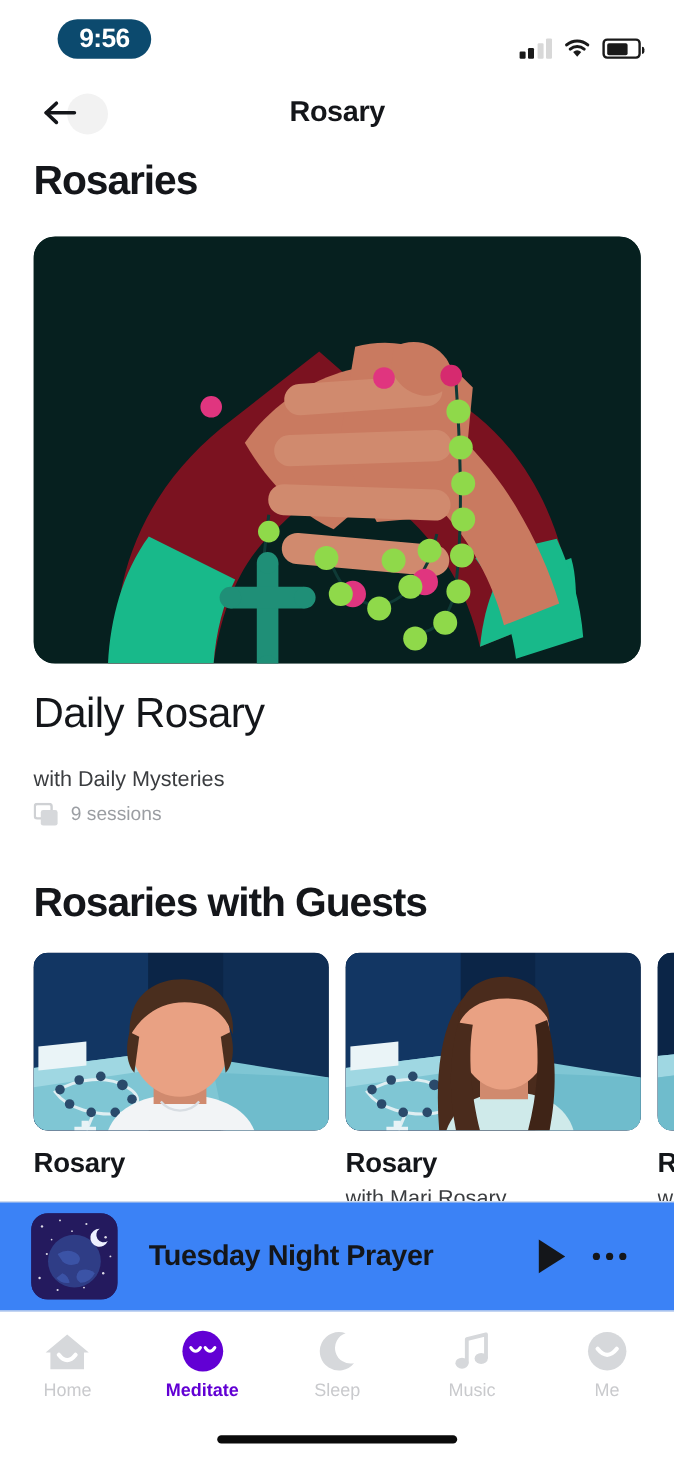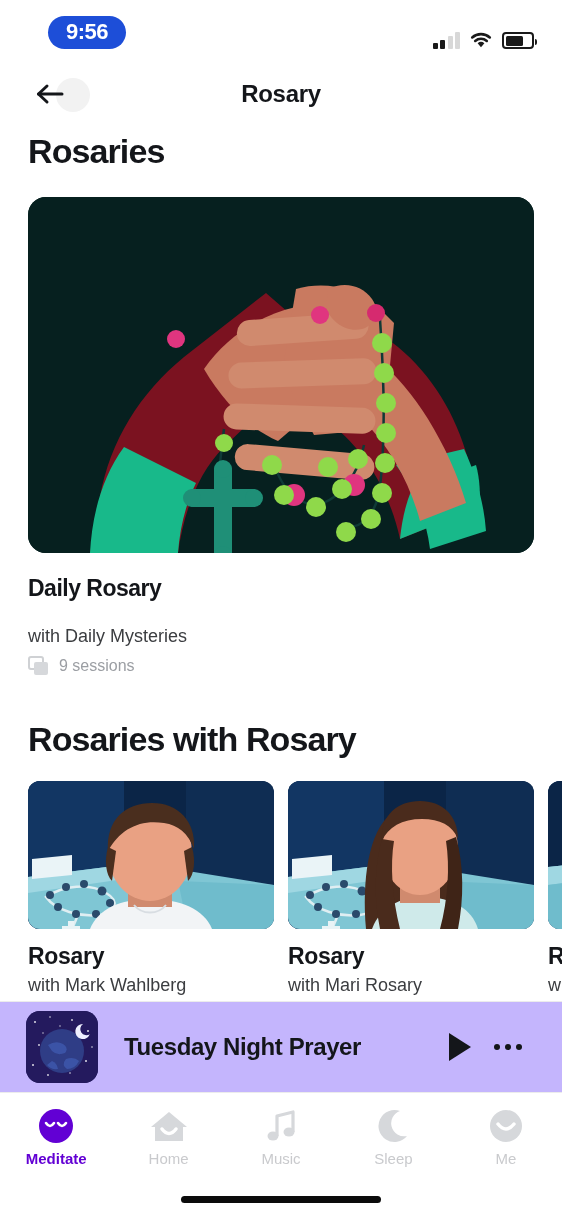--- a/index.html
+++ b/index.html
@@ -10,21 +10,21 @@
     overflow: hidden;
   }
   .phone { position: relative; width: 562px; height: 1218px; background:#fff; }
 
   
   .statusbar {
     position:absolute; top:0; left:0; width:562px; height:62px;
   }
   .time-pill {
     position:absolute; left:48px; top:16px;
-    background:#1d4ed8; color:#fff;
+    background:#0c4a6e; color:#fff;
     border-radius:20px;
     padding:5px 18px 6px;
     font-size:22px; font-weight:700;
     letter-spacing:-0.5px;
     line-height:1;
   }
   .status-right {
     position:absolute; right:28px; top:25px;
     display:flex; align-items:flex-end; gap:9px; height:24px;
   }
@@ -80,21 +80,21 @@
     margin:26px 28px 0 28px;
     height:356px;
     border-radius:18px;
     background:#06201f;
     overflow:hidden;
   }
   .featured-card svg { display:block; width:100%; height:100%; }
 
   .featured-meta { padding:22px 28px 0 28px; }
   .featured-meta .t {
-    font-size:23px; font-weight:700; color:#14161a; letter-spacing:-0.5px;
+    font-size:35px; font-weight:400; color:#14161a; letter-spacing:-0.5px;
   }
   .featured-meta .s {
     font-size:18px; color:#3b3d40; margin-top:24px;
   }
   .sessions-row { display:flex; align-items:center; gap:9px; margin-top:9px; }
   .sessions-row .lbl { font-size:16px; color:#9b9ea3; }
 
   
   #guests-title { margin-top:44px; }
   .guest-strip {
@@ -115,21 +115,21 @@
     white-space:nowrap; overflow:hidden;
   }
   .guest-sub {
     margin-top:5px; font-size:18px; color:#3b3d40;
     white-space:nowrap; overflow:hidden;
   }
 
   
   .nowplaying {
     position:absolute; left:0; top:1001px; width:562px; height:92px;
-    background:#c4b5fd;
+    background:#3b82f6;
     border-top:1px solid #ececec;
     border-bottom:1px solid #ececec;
     display:flex; align-items:center; padding:0 26px;
   }
   .np-thumb {
     width:72px; height:72px; border-radius:14px; overflow:hidden;
     flex:0 0 auto; background:#20175c;
   }
   .np-thumb svg { display:block; width:100%; height:100%; }
   .np-title {
@@ -298,21 +298,21 @@
       <div class="s">with Daily Mysteries</div>
       <div class="sessions-row">
         <svg width="22" height="20" viewBox="0 0 22 20">
           <rect x="1" y="1" width="14" height="12" rx="2" fill="none" stroke="#cfd1d4" stroke-width="2"></rect>
           <rect x="6" y="6" width="14" height="13" rx="2" fill="#d6d8db"></rect>
         </svg>
         <span class="lbl">9 sessions</span>
       </div>
     </div>
 
-    <div class="section-title" id="guests-title">Rosaries with Rosary</div>
+    <div class="section-title" id="guests-title">Rosaries with Guests</div>
 
     <div class="guest-strip">
 
       <div class="guest-card">
         <div class="guest-thumb">
           <svg viewBox="0 0 246 148" preserveAspectRatio="xMidYMid slice">
             <rect width="246" height="148" fill="#0f2d53"></rect>
             <rect x="0" y="0" width="96" height="148" fill="#123663"></rect>
             <rect x="96" y="0" width="60" height="148" fill="#0c2murky"></rect>
             <rect x="96" y="0" width="62" height="148" fill="#0b2547"></rect>
@@ -346,21 +346,20 @@
             <ellipse cx="122" cy="72" rx="42" ry="48" fill="#e9a183"></ellipse>
 
             <path d="M80 70 C78 38 98 22 124 22 C150 22 168 40 166 68 C160 52 150 44 136 42 C112 38 92 48 80 70 Z" fill="#4a2e1e"></path>
             <path d="M80 66 C76 80 78 94 84 100 L88 70 Z" fill="#4a2e1e"></path>
             <path d="M164 66 C168 80 166 94 160 100 L156 70 Z" fill="#4a2e1e"></path>
 
             <path d="M106 124 C114 134 130 134 138 124" stroke="#d8dde2" stroke-width="2" fill="none"></path>
           </svg>
         </div>
         <div class="guest-name">Rosary</div>
-        <div class="guest-sub">with Mark Wahlberg</div>
       </div>
 
       <div class="guest-card">
         <div class="guest-thumb">
           <svg viewBox="0 0 246 148" preserveAspectRatio="xMidYMid slice">
             <rect width="246" height="148" fill="#0f2d53"></rect>
             <rect x="0" y="0" width="96" height="148" fill="#123663"></rect>
             <rect x="96" y="0" width="62" height="148" fill="#0b2547"></rect>
             <path d="M0 96 L110 82 L246 104 L246 148 L0 148 Z" fill="#7fc6d4"></path>
             <path d="M0 96 L110 82 L110 96 L0 112 Z" fill="#9fd7e2"></path>
@@ -451,64 +450,64 @@
     </div>
     <div class="np-more">
       <span></span>
       <span></span>
       <span></span>
     </div>
   </div>
 
   <div class="tabbar">
 
+    <div class="tab">
+      <div class="ic">
+        <svg width="40" height="36" viewBox="0 0 40 36">
+          <path d="M20 4 L38 19 L34 19 L34 33 L6 33 L6 19 L2 19 Z" fill="#d6d8db"></path>
+          <path d="M13 21 q7 9 14 0" stroke="#ffffff" stroke-width="3.5" fill="none" stroke-linecap="round"></path>
+        </svg>
+      </div>
+      <div class="lbl">Home</div>
+    </div>
+
     <div class="tab active">
       <div class="ic">
         <svg width="40" height="38" viewBox="0 0 40 38">
           <circle cx="20" cy="19" r="17" fill="#6200d4"></circle>
           <path d="M10 16 q4 6 8 0" stroke="#ffffff" stroke-width="2.6" fill="none" stroke-linecap="round"></path>
           <path d="M22 16 q4 6 8 0" stroke="#ffffff" stroke-width="2.6" fill="none" stroke-linecap="round"></path>
         </svg>
       </div>
       <div class="lbl">Meditate</div>
     </div>
 
     <div class="tab">
       <div class="ic">
         <svg width="40" height="36" viewBox="0 0 40 36">
-          <path d="M20 4 L38 19 L34 19 L34 33 L6 33 L6 19 L2 19 Z" fill="#d6d8db"></path>
-          <path d="M13 21 q7 9 14 0" stroke="#ffffff" stroke-width="3.5" fill="none" stroke-linecap="round"></path>
-        </svg>
-      </div>
-      <div class="lbl">Home</div>
+          <path d="M27 3 a16 16 0 1 0 7 25 A13 13 0 0 1 27 3 Z" fill="#d6d8db"></path>
+        </svg>
+      </div>
+      <div class="lbl">Sleep</div>
     </div>
 
     <div class="tab">
       <div class="ic">
         <svg width="40" height="36" viewBox="0 0 40 36">
           <path d="M16 28 V8 L32 4 V24" stroke="#d6d8db" stroke-width="3.2" fill="none" stroke-linejoin="round"></path>
           <ellipse cx="12" cy="28" rx="5.5" ry="4.6" fill="#d6d8db"></ellipse>
           <ellipse cx="28" cy="24" rx="5.5" ry="4.6" fill="#d6d8db"></ellipse>
         </svg>
       </div>
       <div class="lbl">Music</div>
     </div>
 
     <div class="tab">
       <div class="ic">
         <svg width="40" height="36" viewBox="0 0 40 36">
-          <path d="M27 3 a16 16 0 1 0 7 25 A13 13 0 0 1 27 3 Z" fill="#d6d8db"></path>
-        </svg>
-      </div>
-      <div class="lbl">Sleep</div>
-    </div>
-
-    <div class="tab">
-      <div class="ic">
-        <svg width="40" height="36" viewBox="0 0 40 36">
           <circle cx="20" cy="18" r="16" fill="#d6d8db"></circle>
           <path d="M12 16 q8 10 16 0" stroke="#ffffff" stroke-width="3.5" fill="none" stroke-linecap="round"></path>
         </svg>
       </div>
       <div class="lbl">Me</div>
     </div>
 
   </div>
 
   <div class="home-indicator"></div>

